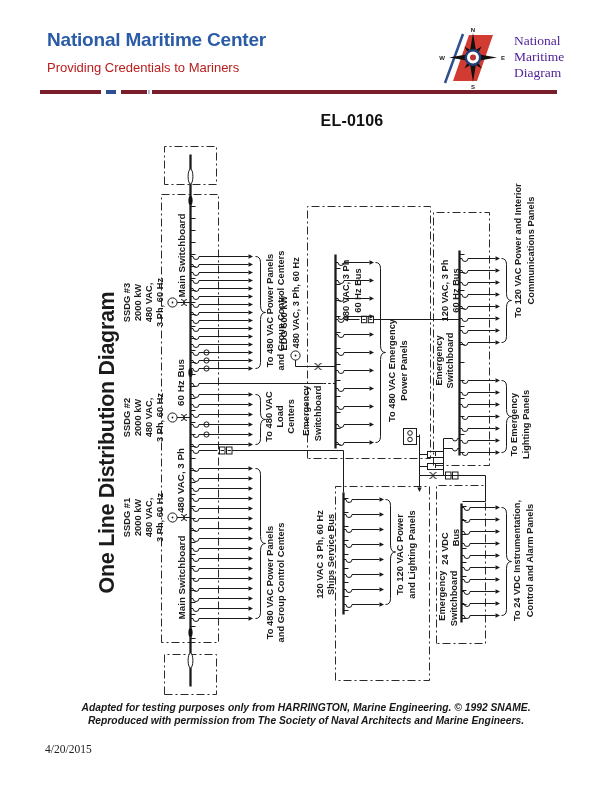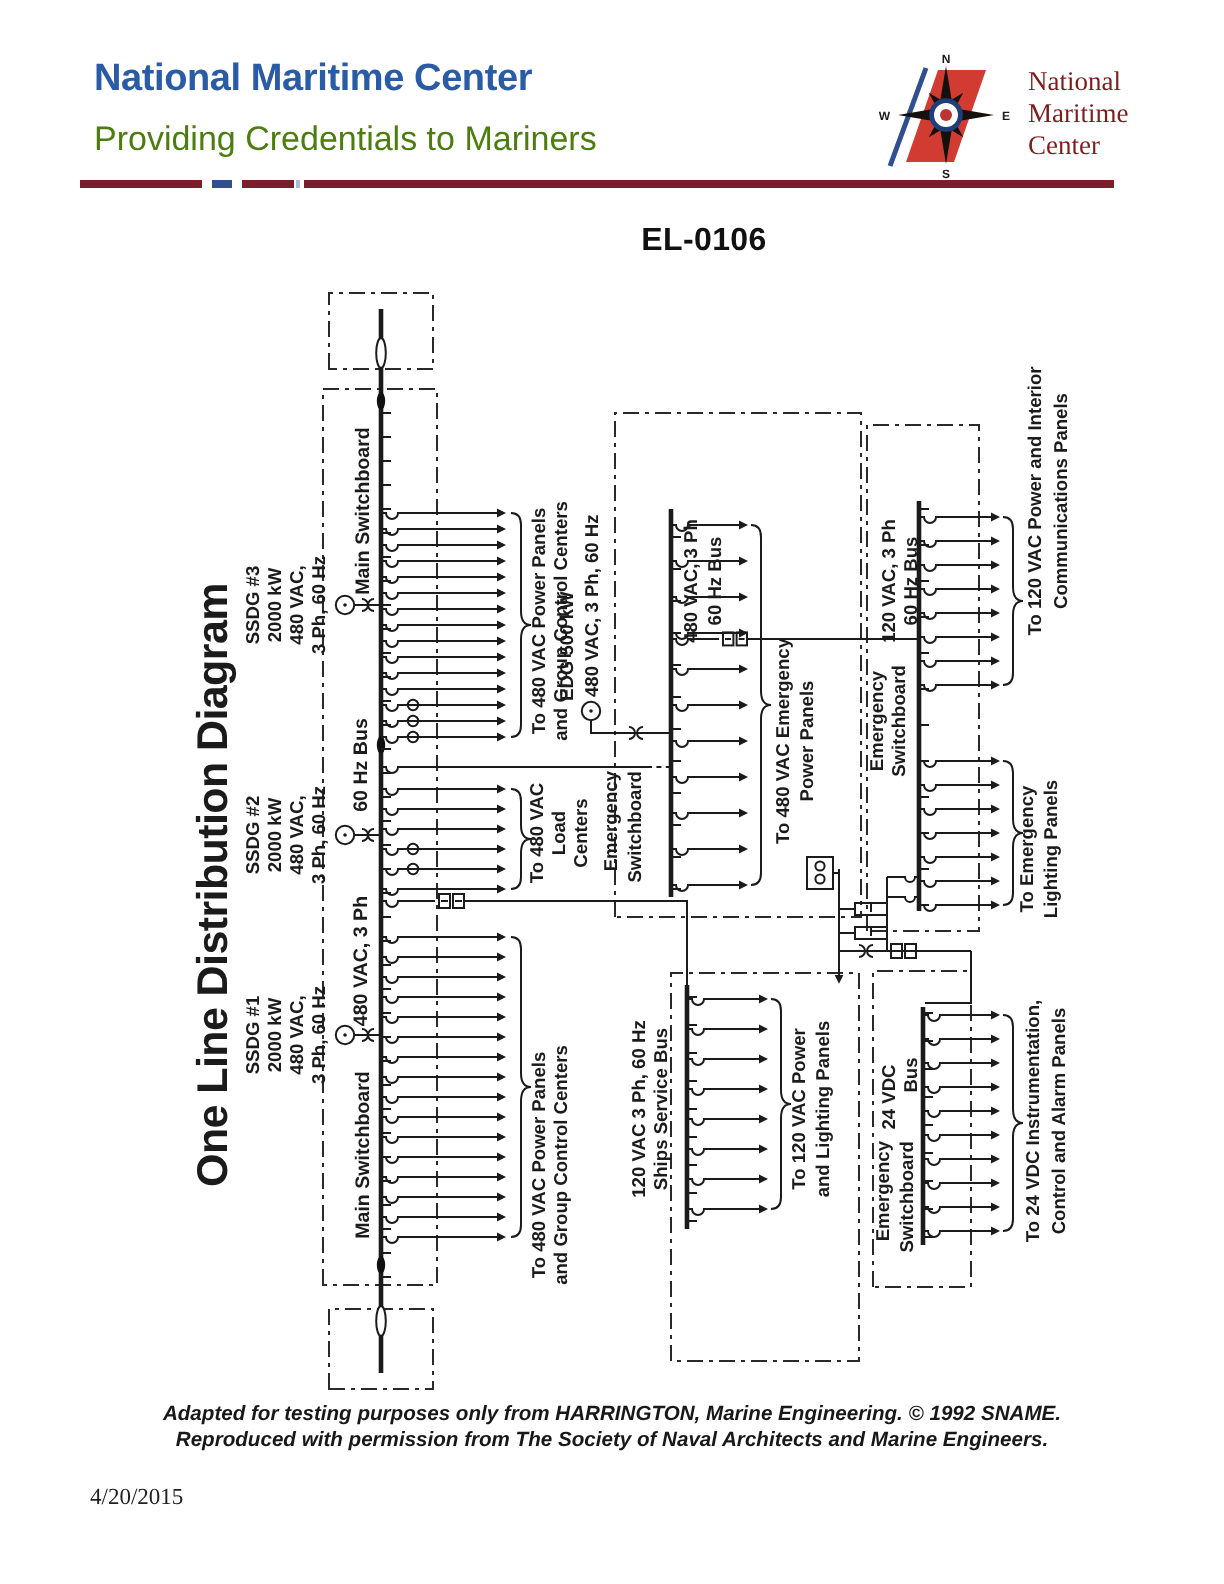--- a/index.html
+++ b/index.html
@@ -1,31 +1,31 @@
 <!DOCTYPE html>
 <html><head>
 <meta charset="utf-8">
 <style>
   html,body{margin:0;padding:0;background:#e8e8e8;}
   .page{position:relative;width:612px;height:792px;background:#ffffff;margin:0 auto;overflow:hidden;
         font-family:"Liberation Sans",sans-serif;}
   
   .hdr-title{position:absolute;left:47px;top:29px;font-size:19px;font-weight:bold;color:#2a5ba6;letter-spacing:-0.2px;}
-  .hdr-tag{position:absolute;left:47px;top:60px;font-size:17px;color:#4d7c0f;}
+  .hdr-tag{position:absolute;left:47px;top:60px;font-size:13px;color:#b91c1c;}
   .rule{position:absolute;left:40px;top:90px;width:517px;height:3.6px;background:#7a1e2c;}
   .rule span{position:absolute;top:0;height:100%;}
   .rule .g1{left:61px;width:4.5px;background:#fff;}
   .rule .bl{left:65.5px;width:10.5px;background:#2f4f8e;}
   .rule .g2{left:76px;width:4.5px;background:#fff;}
   .rule .g3{left:106.5px;width:5px;background:#fff;}
   .rule .lb{left:108px;width:2px;background:#a9b9d8;}
   .elcode{position:absolute;left:0;top:112px;width:612px;text-align:center;font-size:16px;font-weight:bold;color:#111;letter-spacing:0.2px;padding-left:46px;}
   
   .logo{position:absolute;left:433px;top:25px;}
-  .logo-text{position:absolute;left:514px;top:33px;font-family:"Liberation Serif",serif;font-size:13.5px;color:#7f1d1d;line-height:16px;}
+  .logo-text{position:absolute;left:514px;top:33px;font-family:"Liberation Serif",serif;font-size:13.5px;color:#4c1d95;line-height:16px;}
   
   .rot{position:absolute;left:42.5px;top:187.5px;width:555px;height:470px;transform:rotate(-90deg);}
   svg text{fill:#1b1b1b;font-family:"Liberation Sans",sans-serif;font-weight:bold;}
   .tt{font-size:21.5px;letter-spacing:-0.3px;}
   .tb{font-size:9.8px;}
   .t{font-size:9.3px;}
   .w{stroke:#1b1b1b;stroke-width:1;fill:none;}
   .bus{stroke:#1b1b1b;stroke-width:2.3;fill:none;}
   .dd{stroke:#2a2a2a;stroke-width:1;fill:none;stroke-dasharray:8 3 2 3;}
   
@@ -48,21 +48,21 @@
     <circle cx="40" cy="32.5" r="7.2" fill="#fff" stroke="#1f3f7a" stroke-width="2.4"></circle>
     <circle cx="40" cy="32.5" r="3" fill="#b33"></circle>
     <text x="40" y="6.5" text-anchor="middle" font-size="6">N</text>
     <text x="40" y="64" text-anchor="middle" font-size="6">S</text>
     <text x="68" y="35" text-anchor="start" font-size="6">E</text>
     <text x="12" y="35" text-anchor="end" font-size="6">W</text>
   </svg>
   <div class="logo-text">
     <div>National</div>
     <div>Maritime</div>
-    <div>Center</div>
+    <div>Diagram</div>
   </div>
 
   <div class="rule">
     <span class="g1"></span>
       <span class="bl"></span>
     <span class="g2"></span>
       <span class="g3"></span>
       <span class="lb"></span>
   </div>
 

